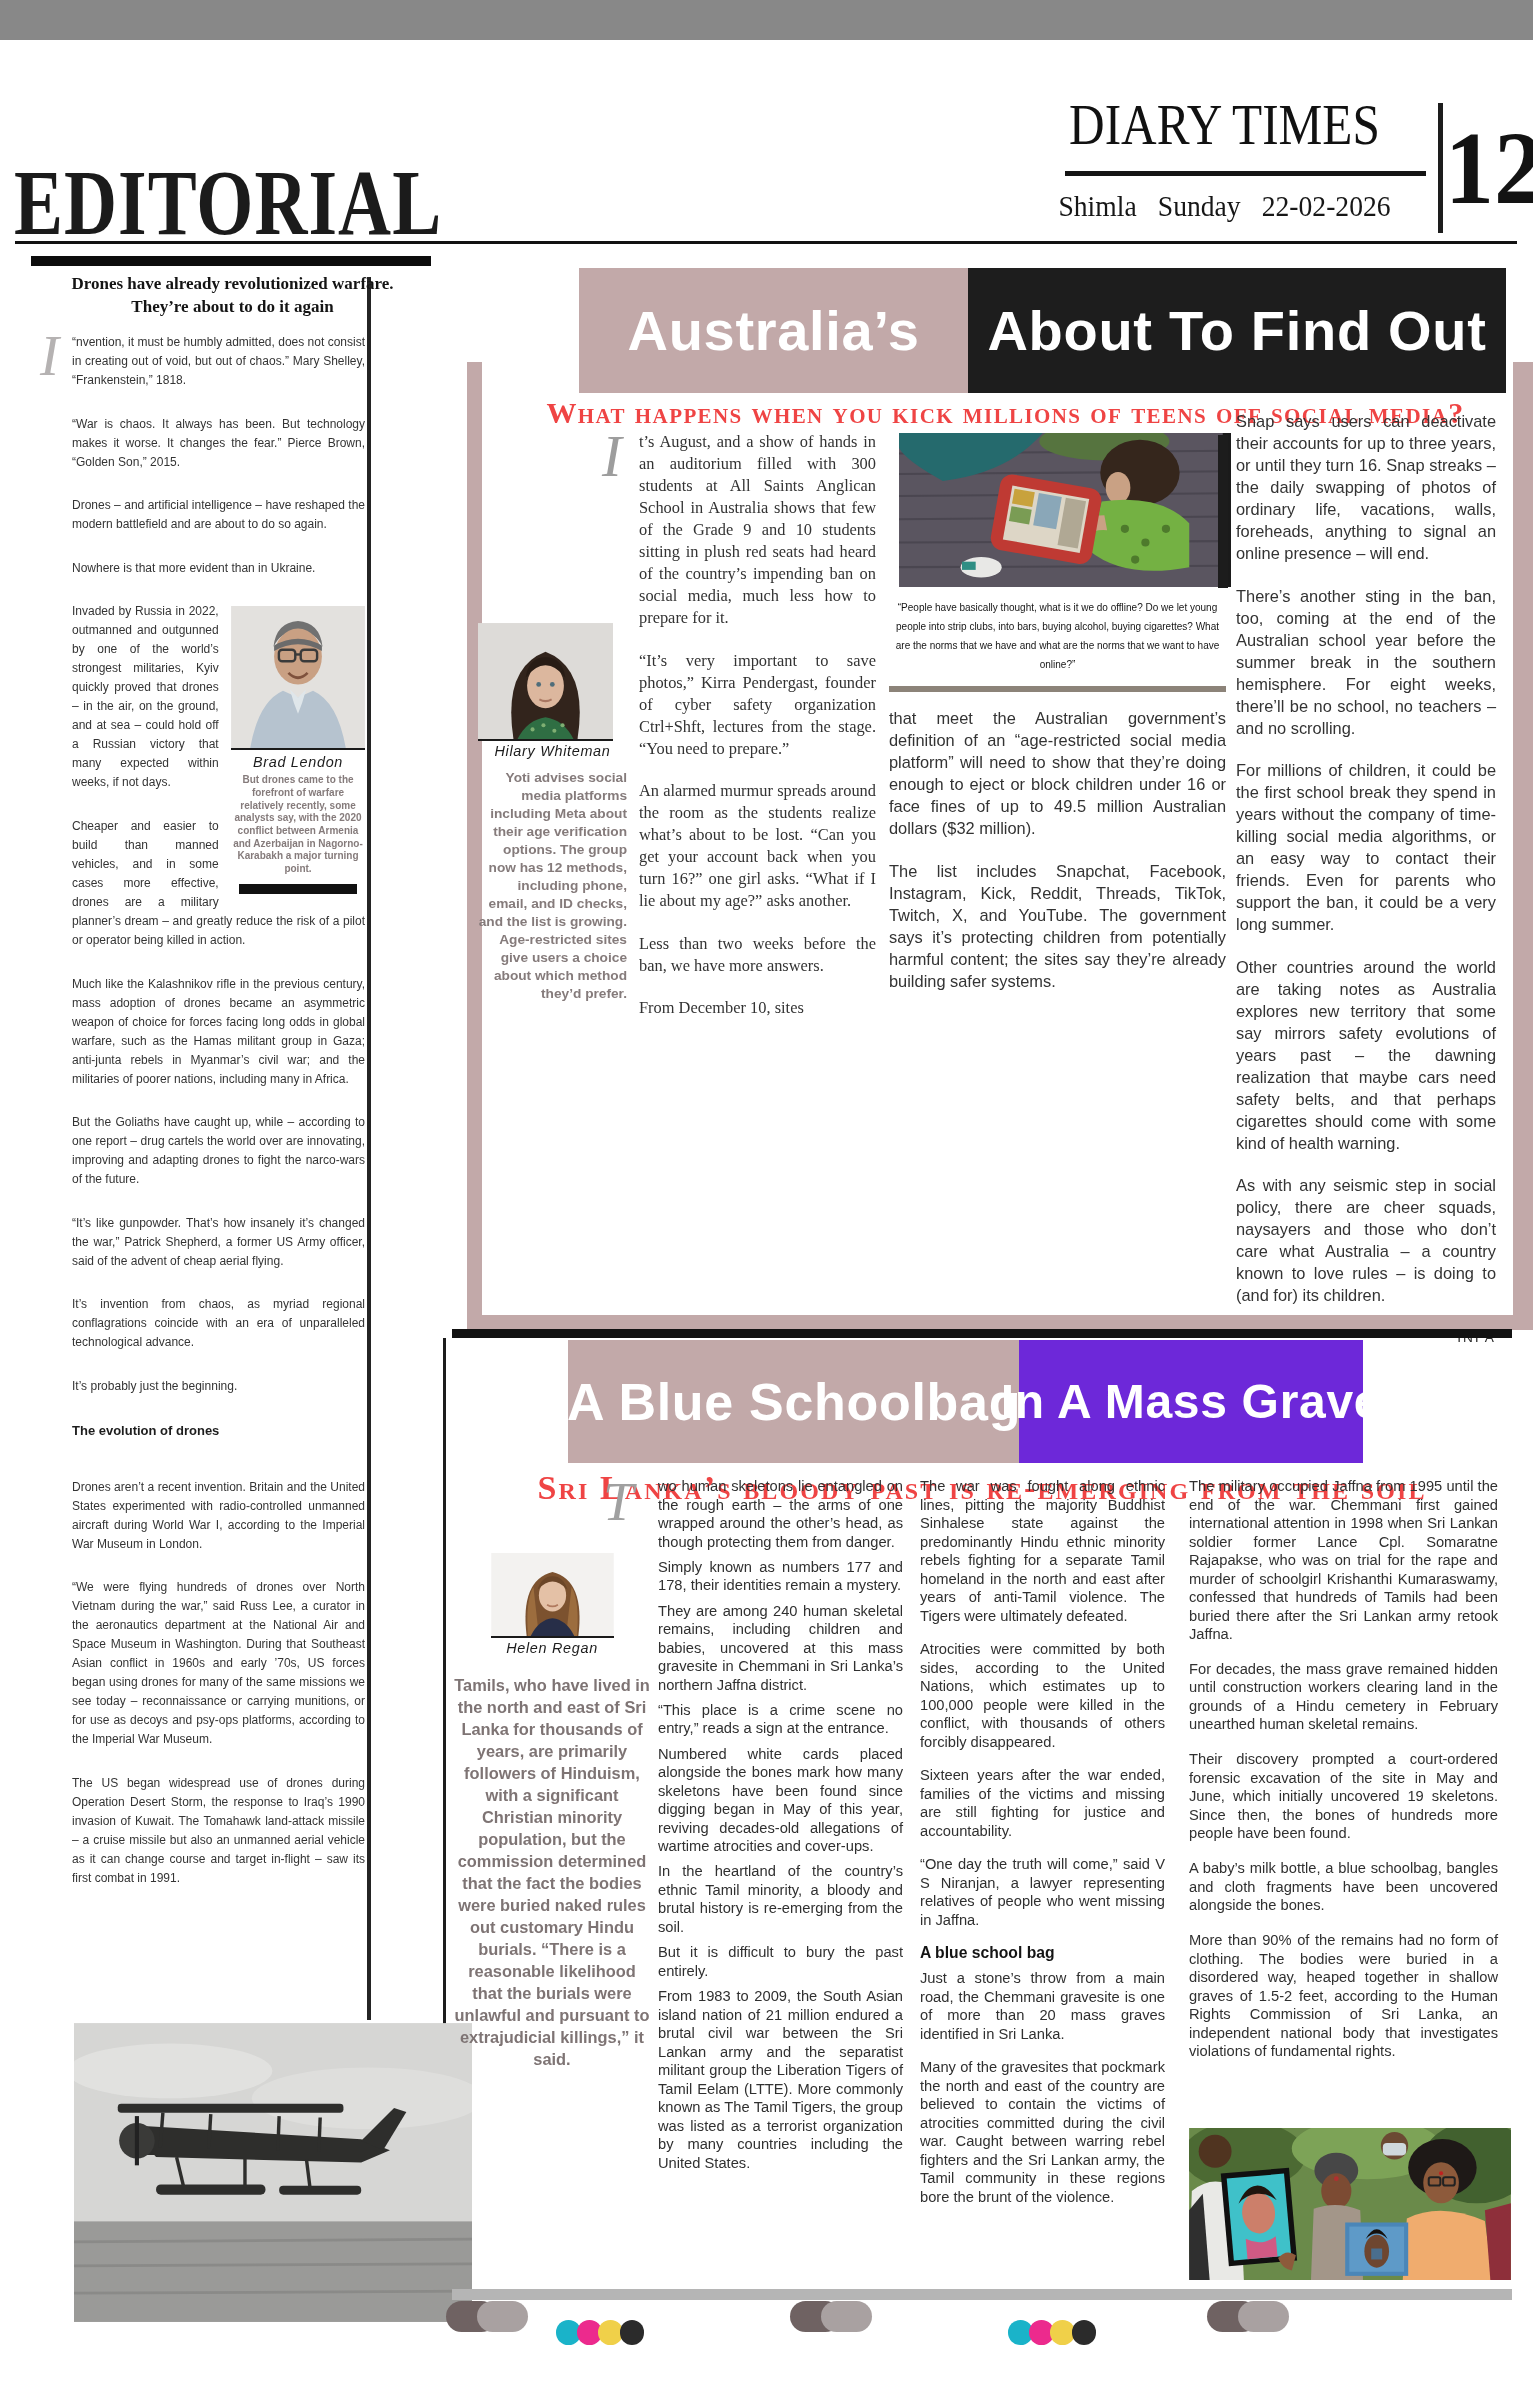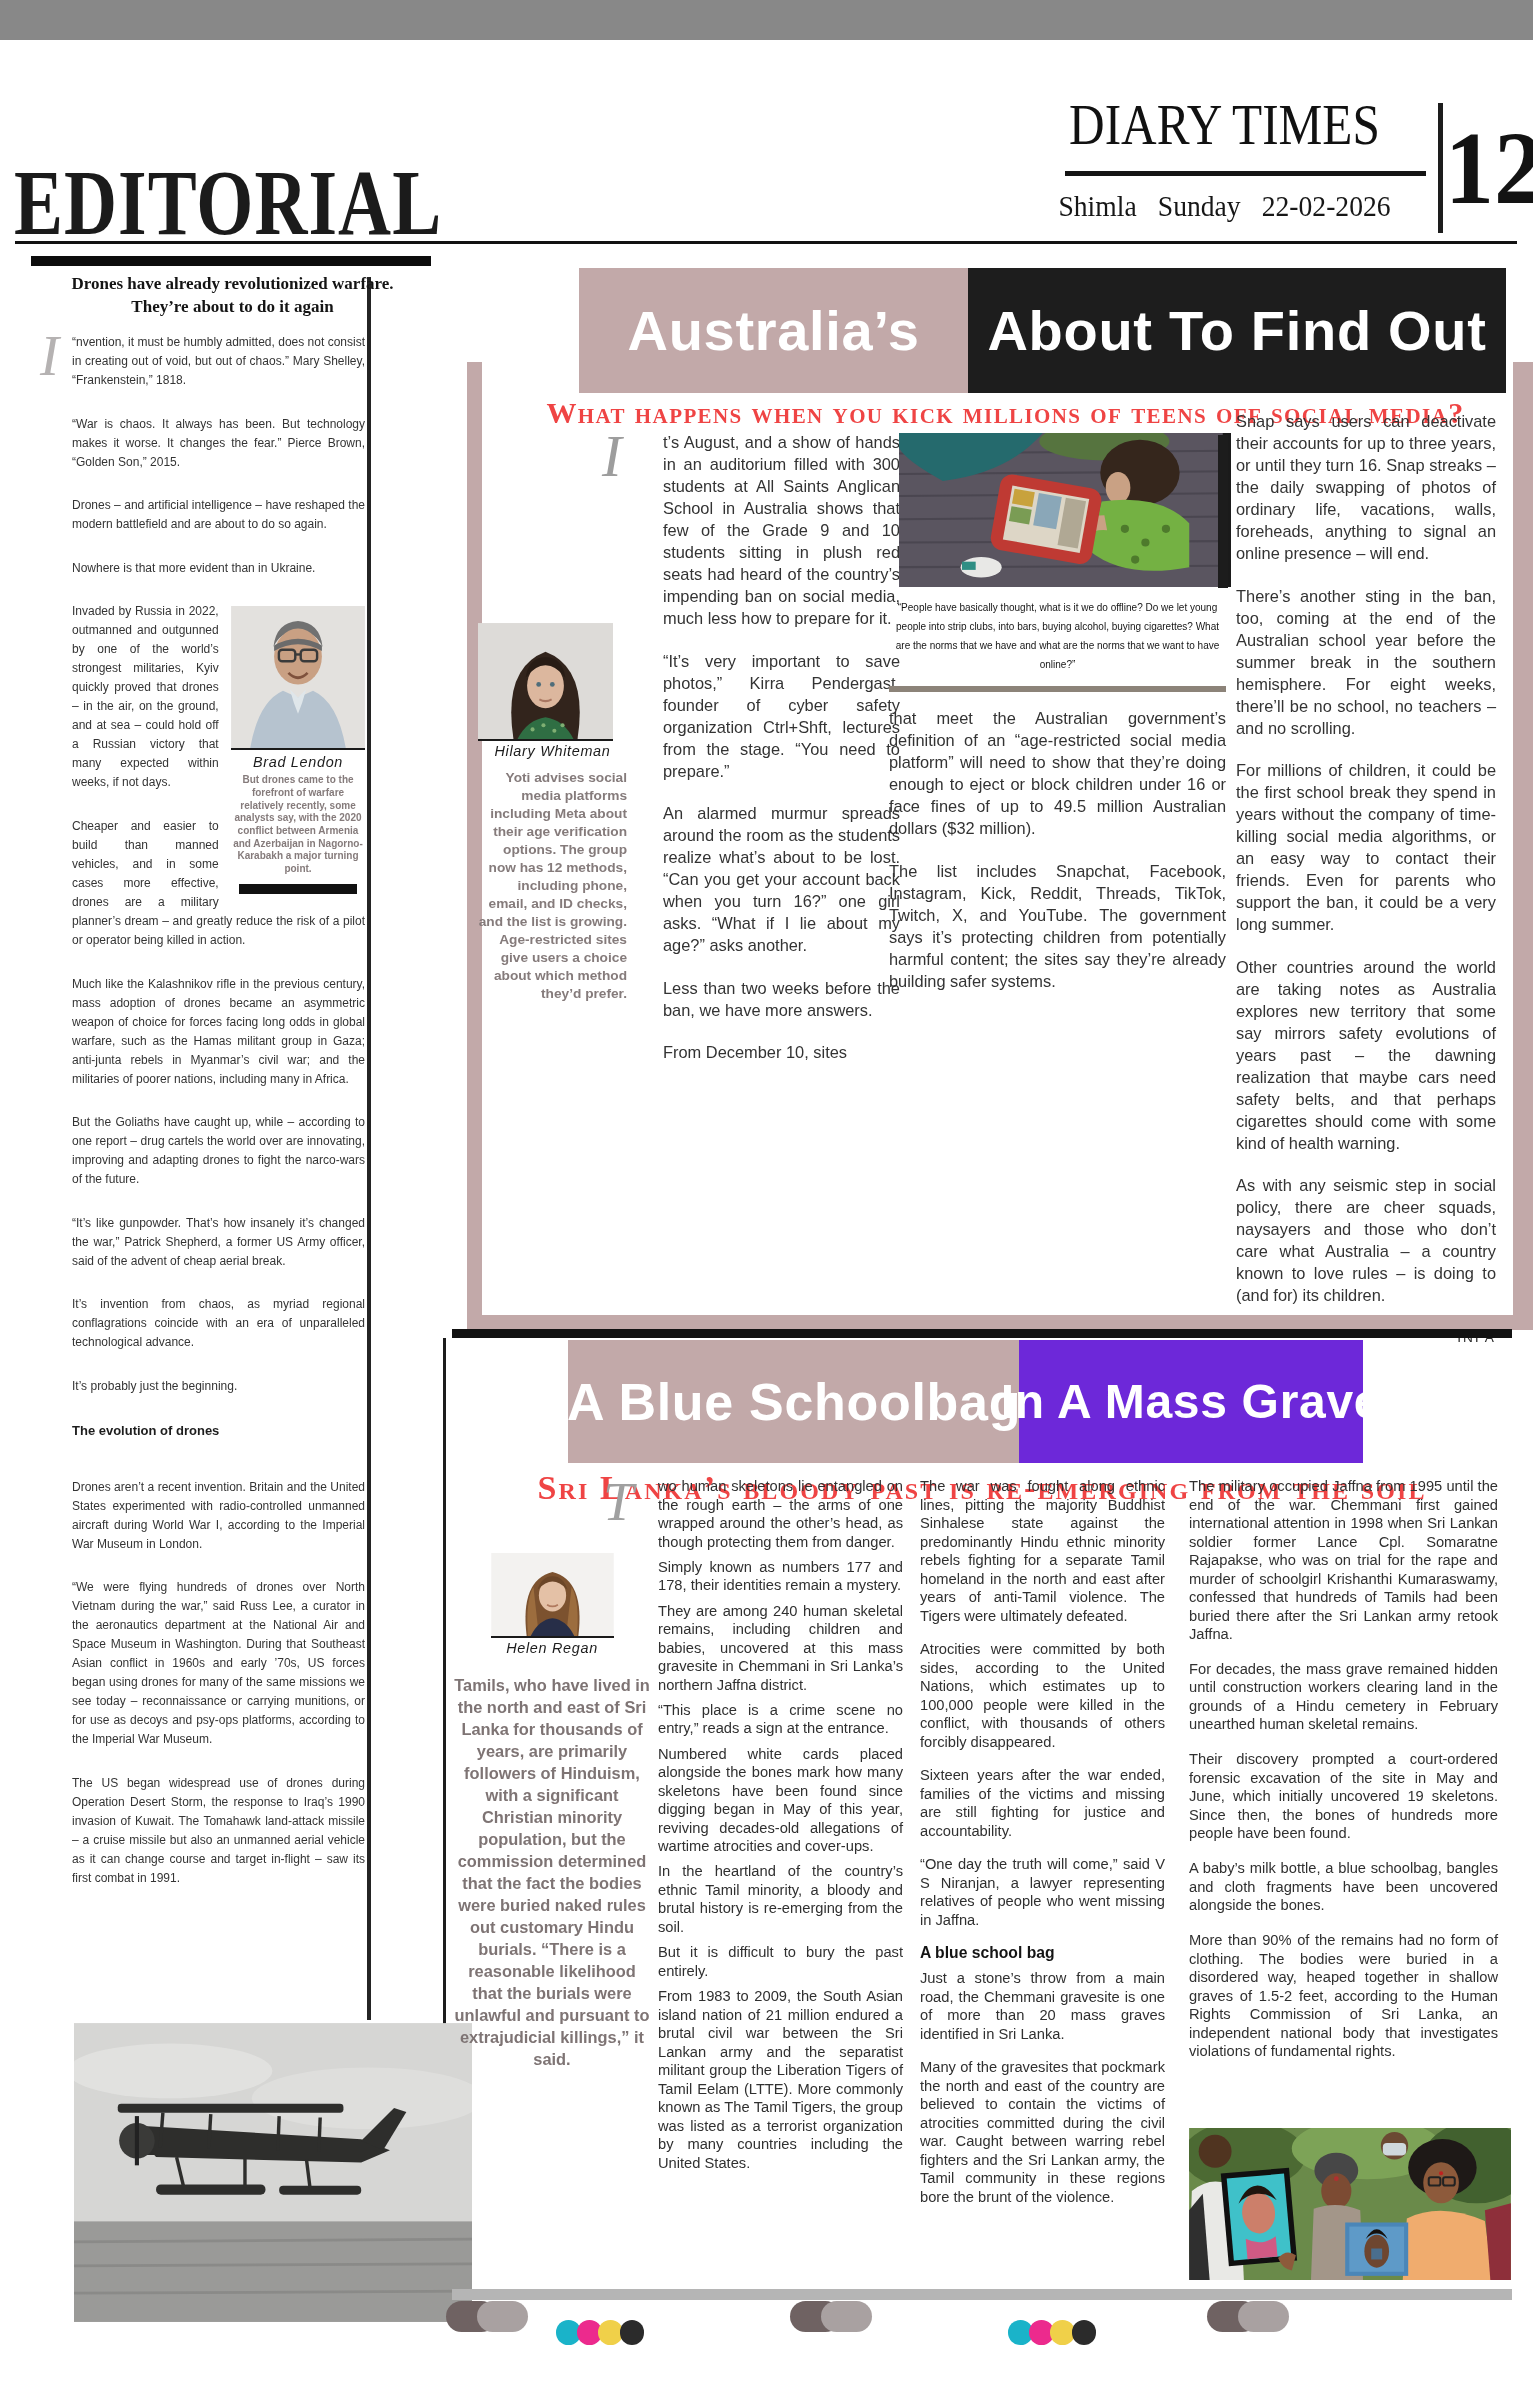--- a/index.html
+++ b/index.html
@@ -58,21 +58,21 @@
           font-weight:700;letter-spacing:0.7px;white-space:nowrap;}
   .aus-hl-left{left:579px;top:228px;width:389px;height:125px;background:var(--mauve);font-size:56px;}
   .aus-hl-right{left:968px;top:228px;width:538px;height:125px;background:#1d1d1d;font-size:56px;}
   .subhead-sc{text-align:center;font-family:"Liberation Serif",serif;font-weight:700;
               font-variant:small-caps;color:#ef4444;}
   .aus-subhead{left:499px;top:356px;width:1013px;font-size:30px;letter-spacing:1.4px;}
 
   .aus-dropcap{left:602px;top:387px;font-size:59px;color:#9d9d9d;}
   .aus-col{font-size:16.4px;line-height:22px;text-align:justify;color:#333;}
   .aus-col p{margin:0 0 20.5px 0;}
-  .aus-col1{left:663px;top:391px;width:237px;}
+  .aus-col1{left:639px;top:391px;width:237px;font-family:Liberation Serif, serif;}
   .aus-col2{left:889px;top:393px;width:337px;}
   .aus-col3{left:1236px;top:370px;width:260px;}
   .aus-quote-bar{left:1218px;top:395px;width:9.6px;height:153px;background:#1c1c1c;}
 
   .hilary-fig{left:478px;top:583px;width:149px;}
   .hilary-name{text-align:center;}
   .hilary-caption{font-weight:700;font-size:13.7px;line-height:18px;color:var(--capgray);
                   text-align:right;margin-top:6.8px;}
 
   .kid-photo{display:block;margin-left:10.3px;}
@@ -169,21 +169,21 @@
         <div class="brad-caption">But drones came to the forefront of warfare relatively recently, some analysts say, with the 2020 conflict between Armenia and Azerbaijan in Nagorno-Karabakh a major turning point.</div>
         <div class="fig-bar"></div>
       </figcaption>
     </figure>
 
     <div class="plist">
         <p>Invaded by Russia in 2022, outmanned and outgunned by one of the world’s strongest militaries, Kyiv quickly proved that drones – in the air, on the ground, and at sea – could hold off a Russian victory that many expected within weeks, if not days.</p>
         <p>Cheaper and easier to build than manned vehicles, and in some cases more effective, drones are a military planner’s dream – and greatly reduce the risk of a pilot or operator being killed in action.</p>
         <p>Much like the Kalashnikov rifle in the previous century, mass adoption of drones became an asymmetric weapon of choice for forces facing long odds in global warfare, such as the Hamas militant group in Gaza; anti-junta rebels in Myanmar’s civil war; and the militaries of poorer nations, including many in Africa.</p>
         <p>But the Goliaths have caught up, while – according to one report – drug cartels the world over are innovating, improving and adapting drones to fight the narco-wars of the future.</p>
-        <p>“It’s like gunpowder. That’s how insanely it’s changed the war,” Patrick Shepherd, a former US Army officer, said of the advent of cheap aerial break.</p>
+        <p>“It’s like gunpowder. That’s how insanely it’s changed the war,” Patrick Shepherd, a former US Army officer, said of the advent of cheap aerial flying.</p>
         <p>It’s invention from chaos, as myriad regional conflagrations coincide with an era of unparalleled technological advance.</p>
         <p>It’s probably just the beginning.</p>
       </div>
     <div class="inline-subhead">The evolution of drones</div>
     <div class="plist gap-top">
         <p>Drones aren’t a recent invention. Britain and the United States experimented with radio-controlled unmanned aircraft during World War I, according to the Imperial War Museum in London.</p>
         <p>“We were flying hundreds of drones over North Vietnam during the war,” said Russ Lee, a curator in the aeronautics department at the National Air and Space Museum in Washington. During that Southeast Asian conflict in 1960s and early ’70s, US forces began using drones for many of the same missions we see today – reconnaissance or carrying munitions, or for use as decoys and psy-ops platforms, according to the Imperial War Museum.</p>
         <p>The US began widespread use of drones during Operation Desert Storm, the response to Iraq’s 1990 invasion of Kuwait. The Tomahawk land-attack missile – a cruise missile but also an unmanned aerial vehicle as it can change course and target in-flight – saw its first combat in 1991.</p>
       </div>
   </div>

